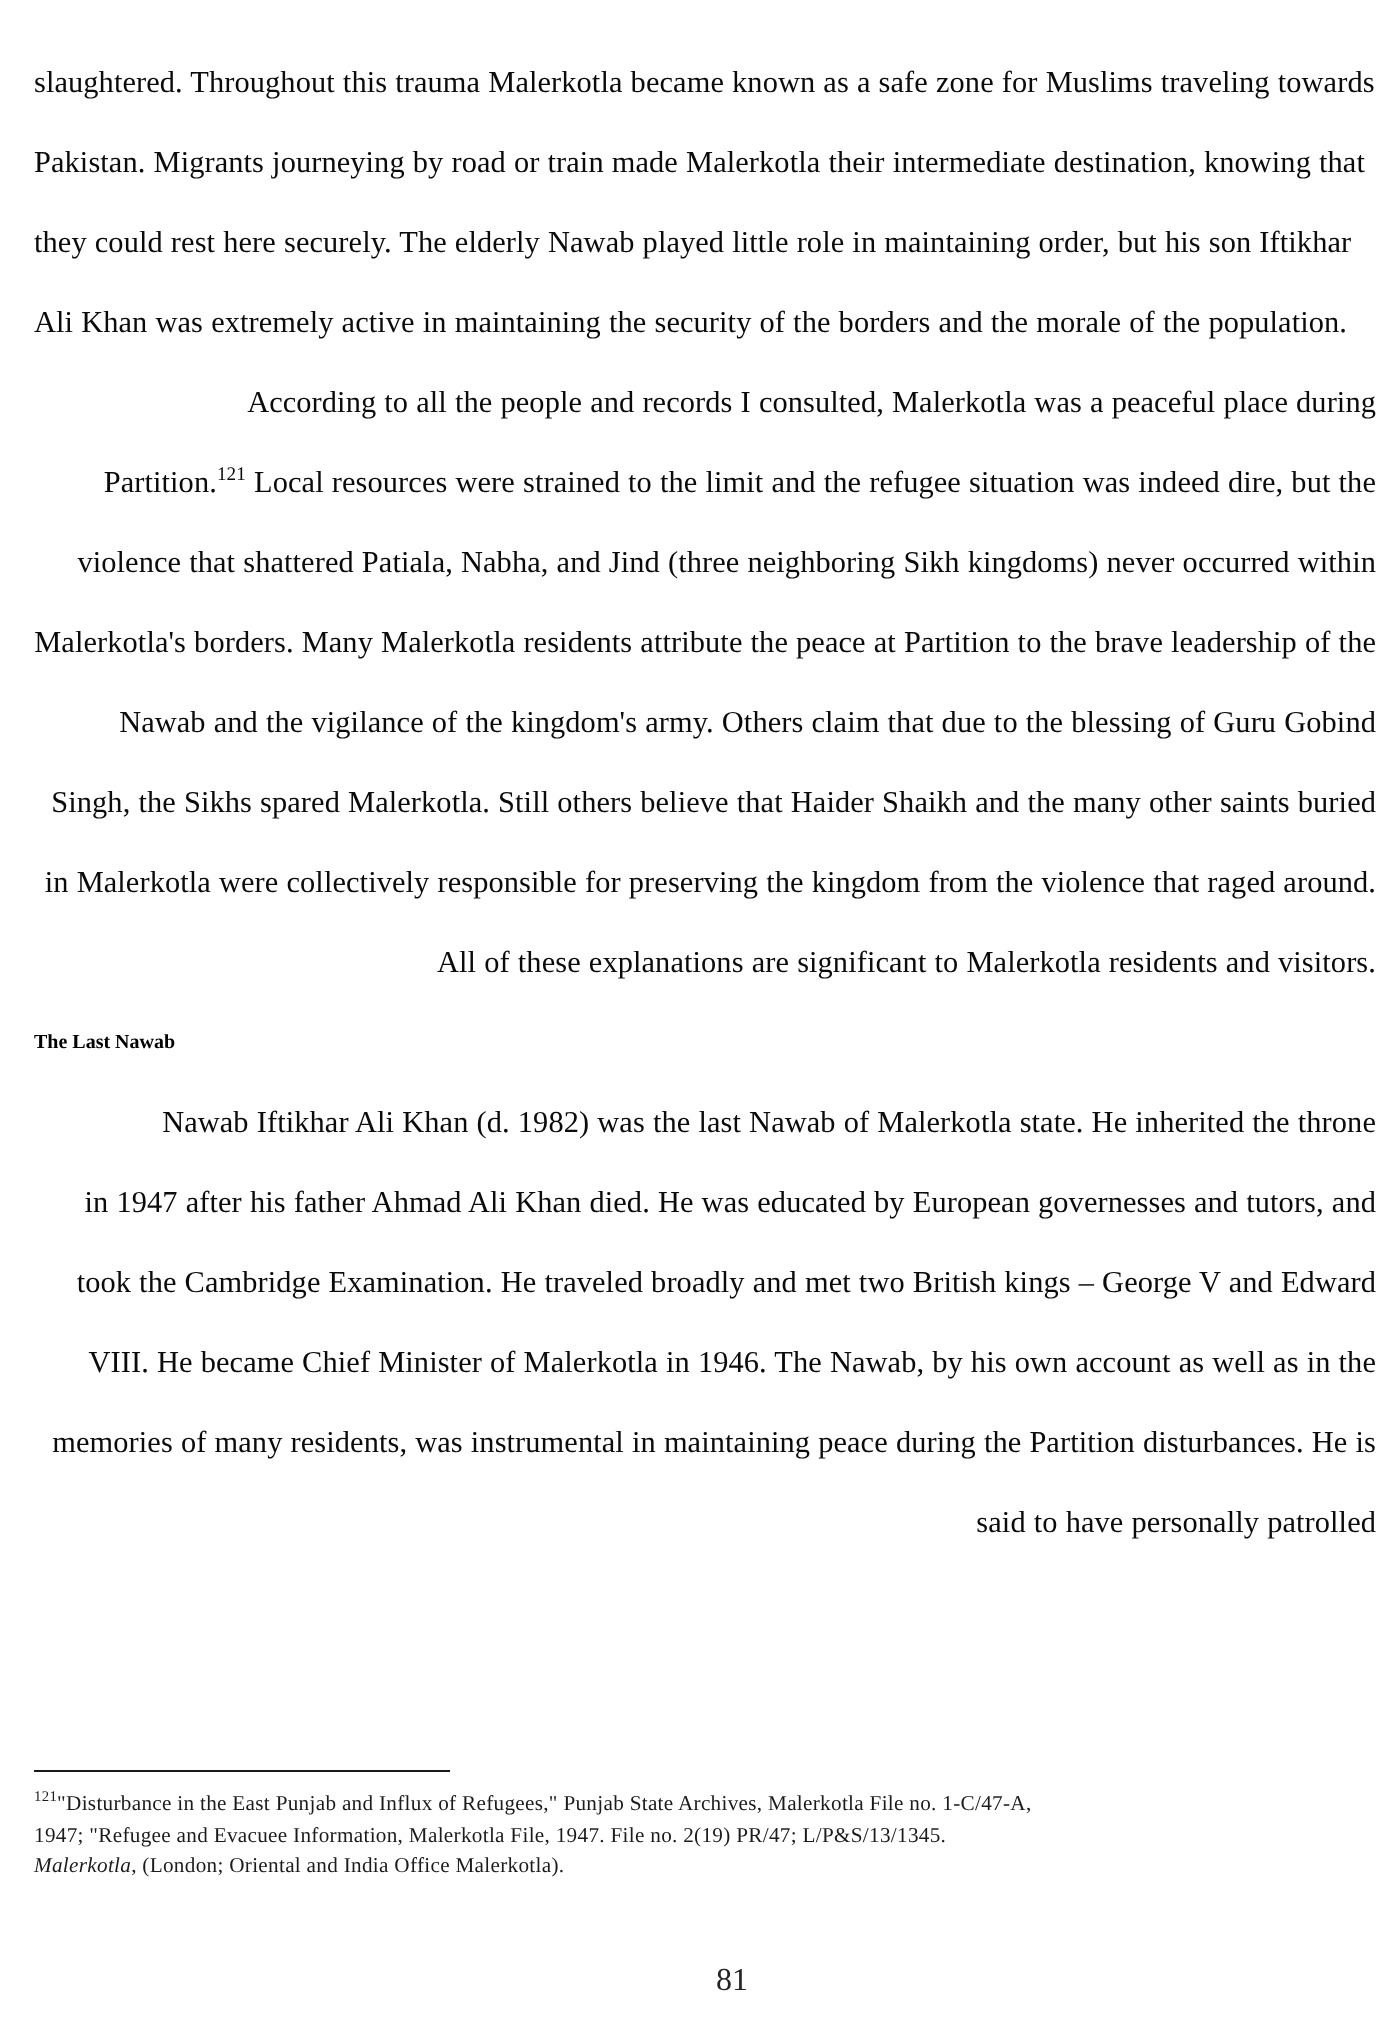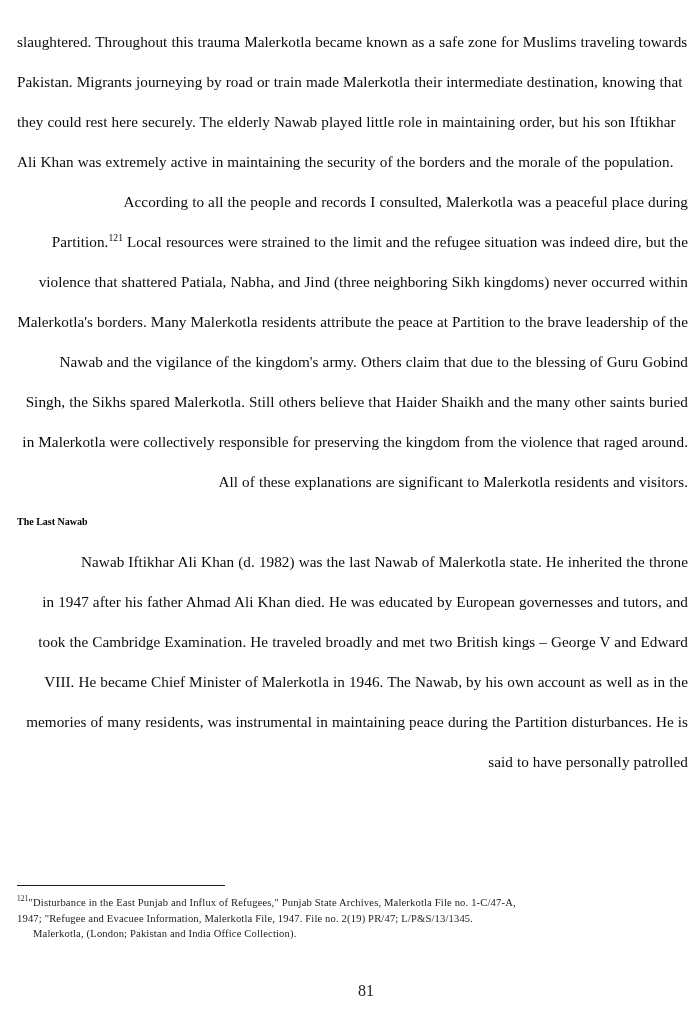--- a/index.html
+++ b/index.html
@@ -70,21 +70,21 @@
     line-height: 15.6px;
     color: #1b1b1b;
     letter-spacing: 0.15px;
   }
   .fn-text sup {
     font-size: 7.4px;
     vertical-align: super;
     line-height: 0;
   }
   .fn-italic {
-    margin-left: 16px;
+    font-style: italic;
   }
   .page-number {
     position: absolute;
     left: 0;
     top: 984px;
     width: 700px;
     text-align: center;
     font-size: 16px;
     line-height: 14px;
     color: #242424;
@@ -106,18 +106,18 @@
     <h2 class="section-heading gap-before">The Last Nawab</h2>
 
     <p class="para indent">Nawab Iftikhar Ali Khan (d. 1982) was the last Nawab of Malerkotla state. He inherited the throne in 1947 after his father Ahmad Ali Khan died.  He was educated by European governesses and tutors, and took the Cambridge Examination.  He traveled broadly and met two British kings – George V and Edward VIII.  He became Chief Minister of Malerkotla in 1946.  The Nawab, by his own account as well as in the memories of many residents, was instrumental in maintaining peace during the Partition disturbances.  He is said to have personally patrolled</p>
 
   </div>
 
   <div class="footnote-block">
     <hr class="fn-rule">
     <p class="fn-text"><sup>121</sup><span>"Disturbance in the East Punjab and Influx of Refugees," Punjab State Archives, Malerkotla File no. 1-C/47-A,</span></p>
     <p class="fn-text">1947; "Refugee and Evacuee Information, Malerkotla File, 1947. File no. 2(19) PR/47; L/P&amp;S/13/1345.</p>
-    <p class="fn-text"><span class="fn-italic">Malerkotla</span><span>, (London; Pakistan and India Office Collection).</span></p>
+    <p class="fn-text"><span class="fn-italic">Malerkotla</span><span>, (London; Oriental and India Office Malerkotla).</span></p>
   </div>
 
   <div class="page-number">81</div>
 
 </div>
 
 </body></html>

